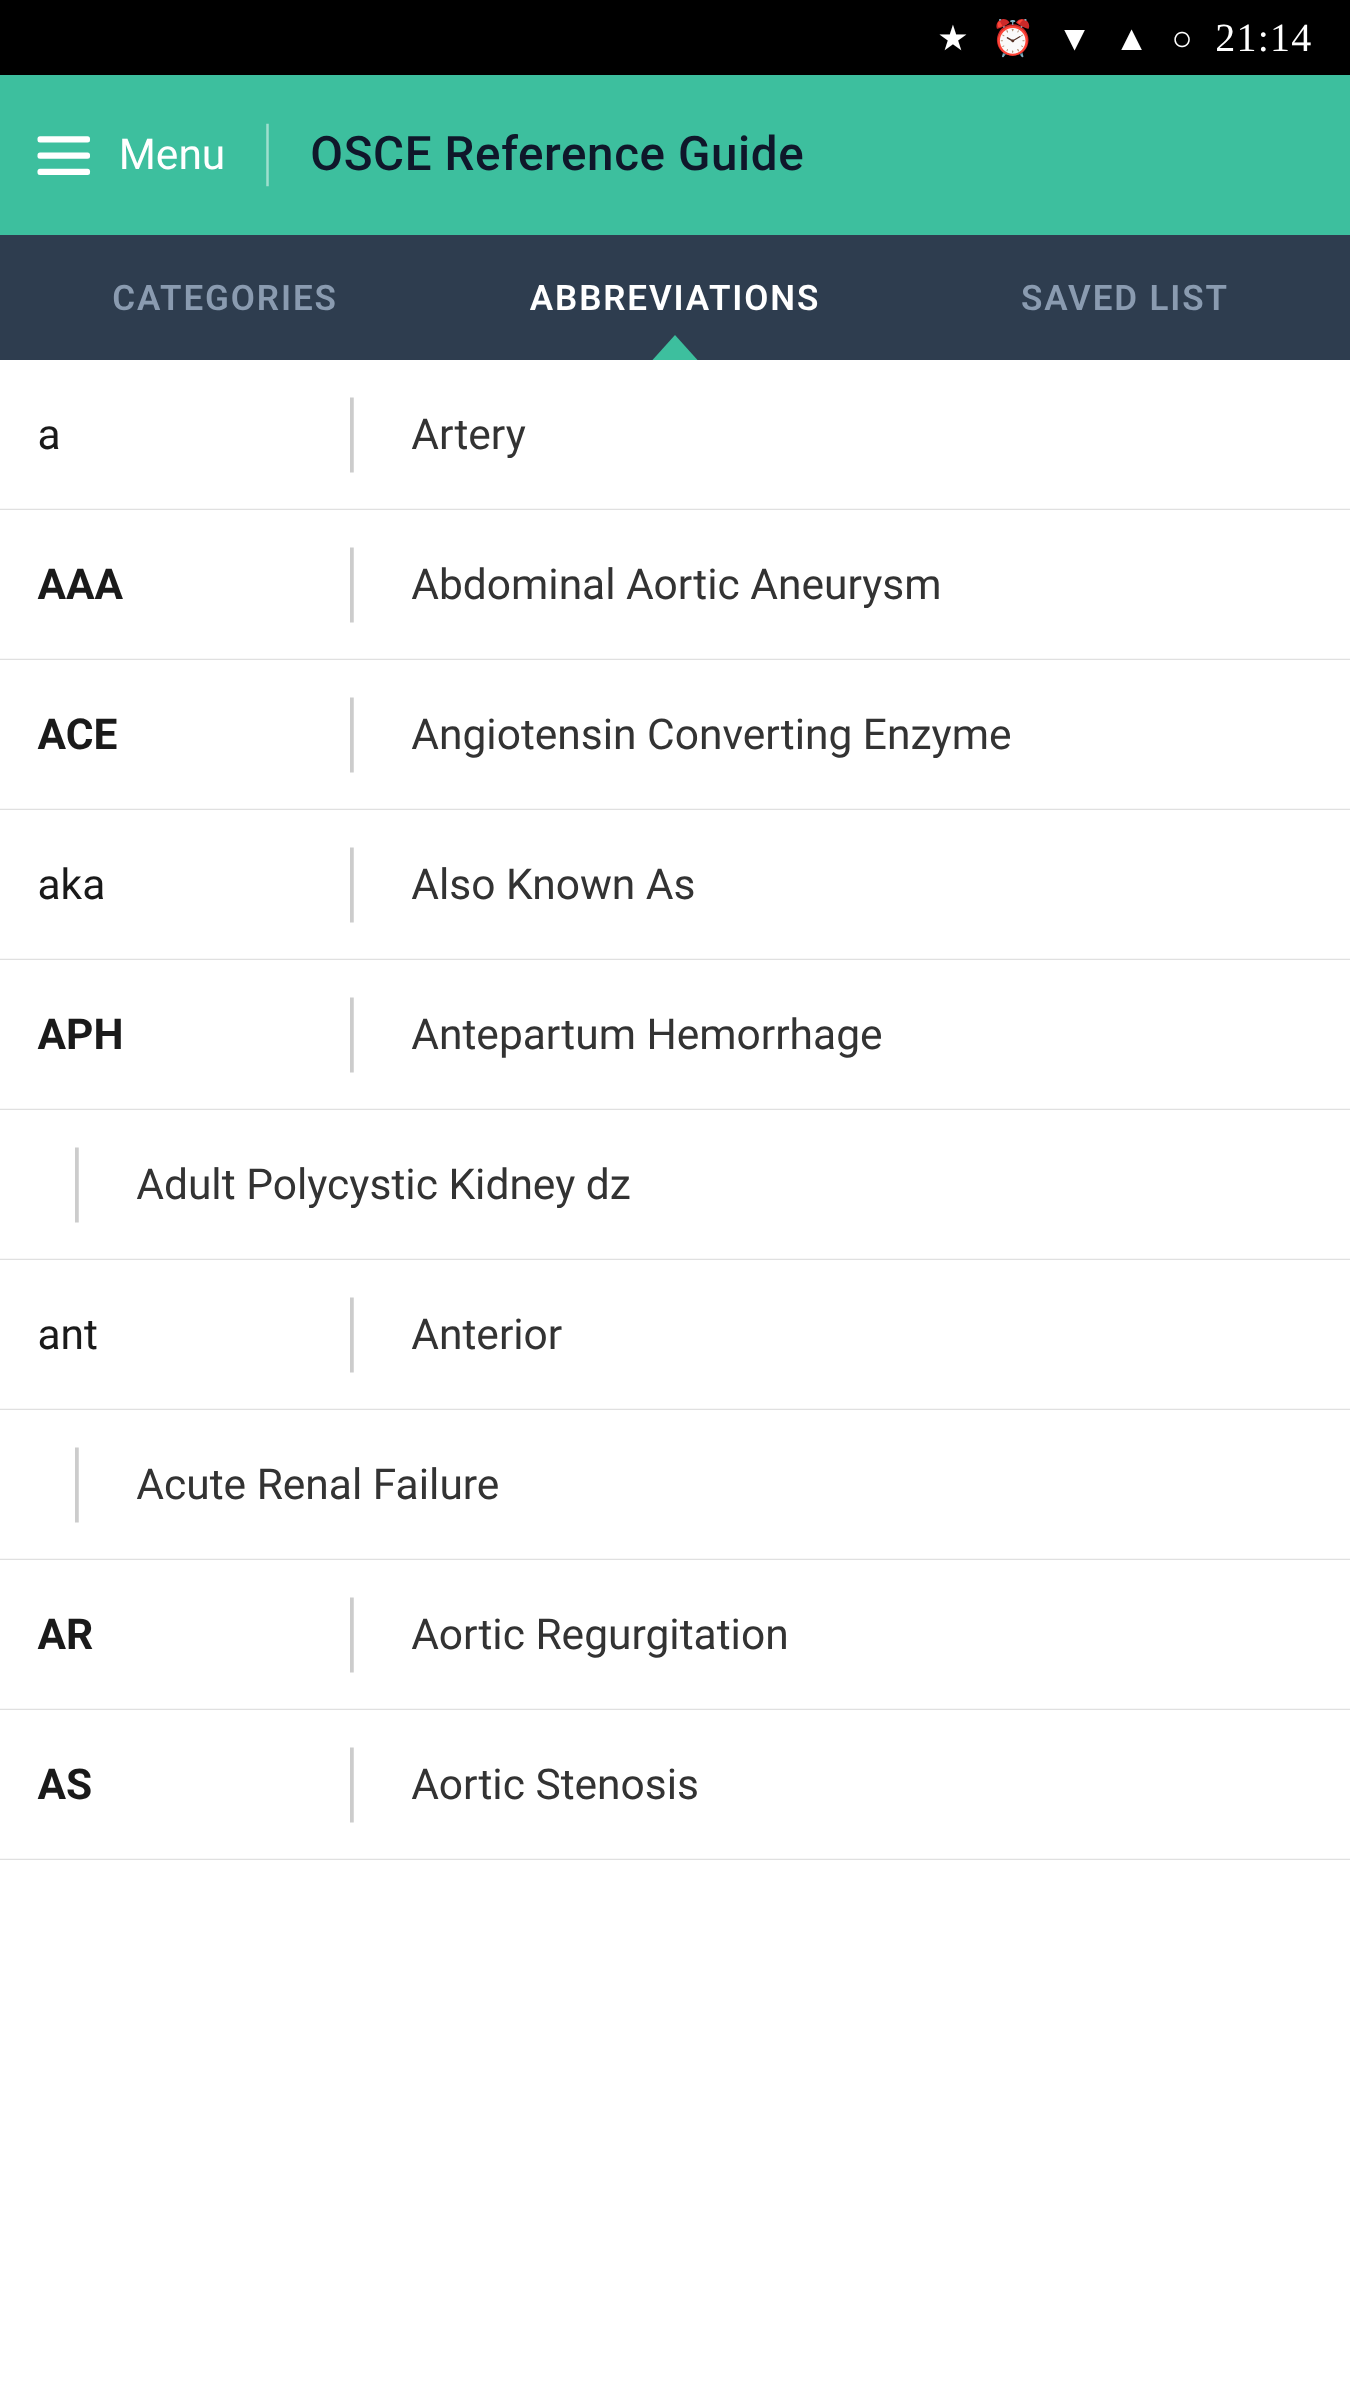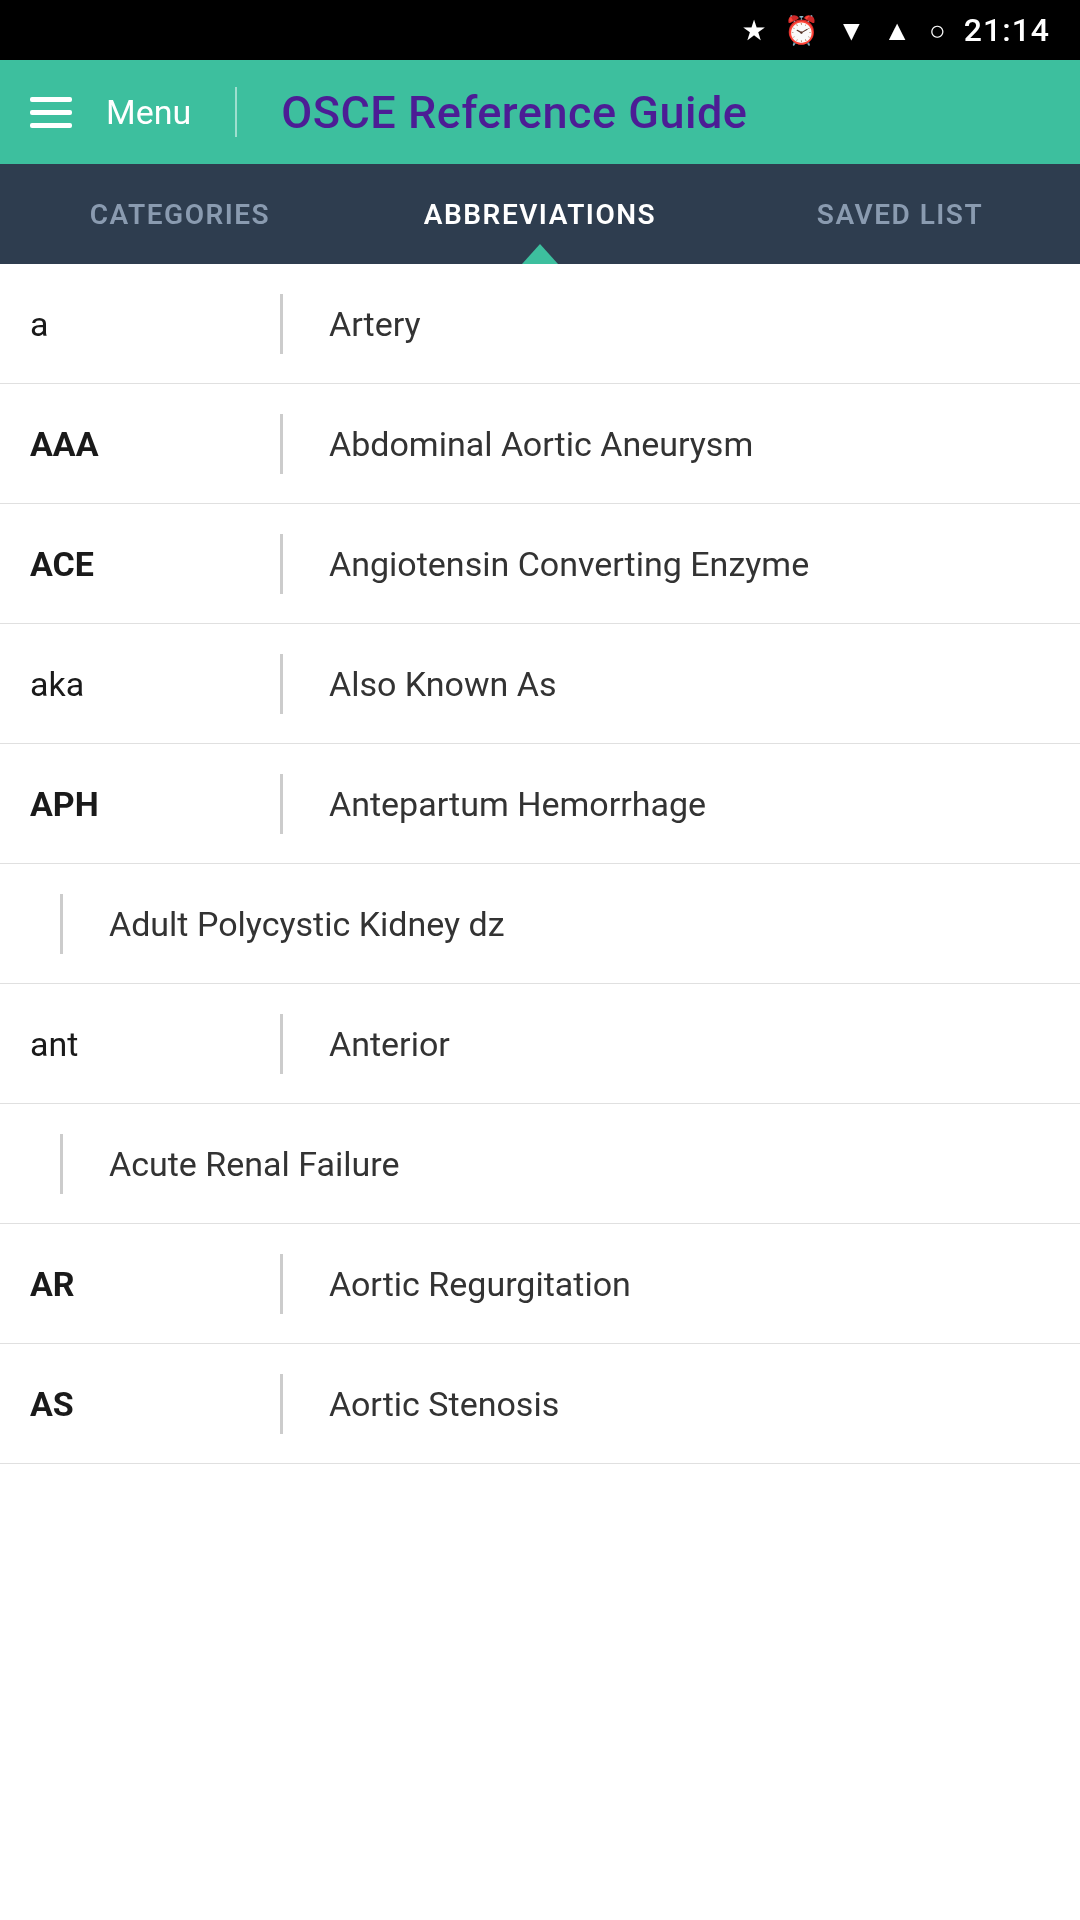--- a/index.html
+++ b/index.html
@@ -31,31 +31,32 @@
     }
     .status-icon {
       color: #fff;
       font-size: 28px;
     }
     .status-time {
       color: #fff;
       font-size: 32px;
       font-weight: 500;
       letter-spacing: 1px;
+      font-family: Liberation Serif, serif;
     }
 
     
     .header {
       width: 100%;
-      height: 104px;
+      height: 128px;
       background: #3dbf9e;
       display: flex;
       align-items: center;
       padding: 0 30px;
-      gap: 24px;
+      gap: 13px;
     }
     .menu-btn {
       display: flex;
       flex-direction: column;
       gap: 8px;
       cursor: pointer;
     }
     .menu-btn span {
       display: block;
       width: 42px;
@@ -69,22 +70,22 @@
       font-weight: 400;
       margin-left: 10px;
     }
     .header-divider {
       width: 2px;
       height: 50px;
       background: rgba(255,255,255,0.5);
       margin: 0 20px;
     }
     .header-title {
-      color: #4c1d95;
-      font-size: 45px;
+      color: #0f172a;
+      font-size: 38px;
       font-weight: 500;
       letter-spacing: 0.5px;
     }
 
     
     .tab-bar {
       width: 100%;
       height: 100px;
       background: #2e3d4f;
       display: flex;

